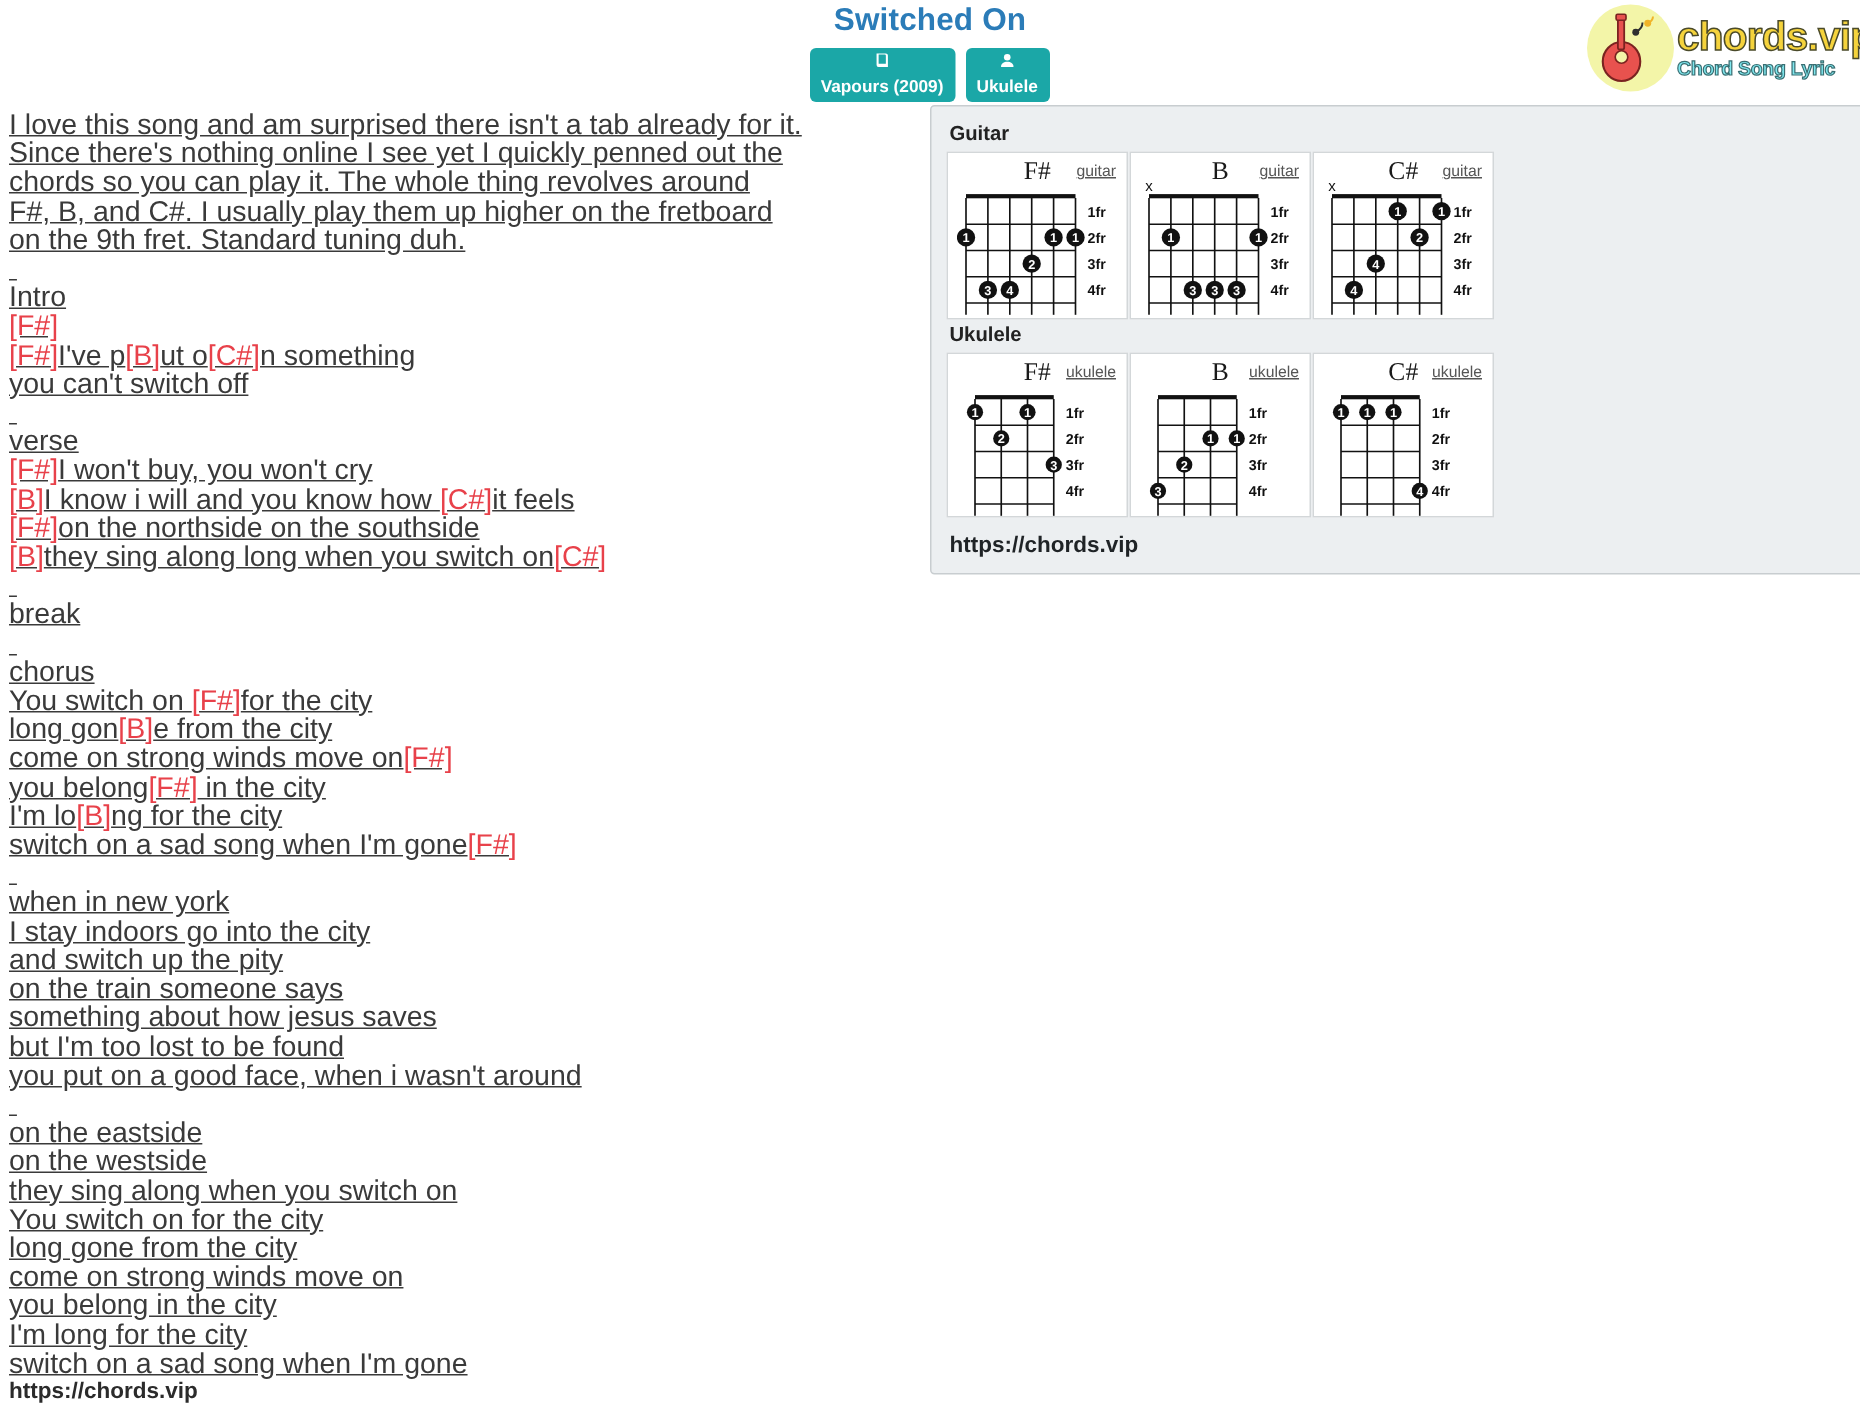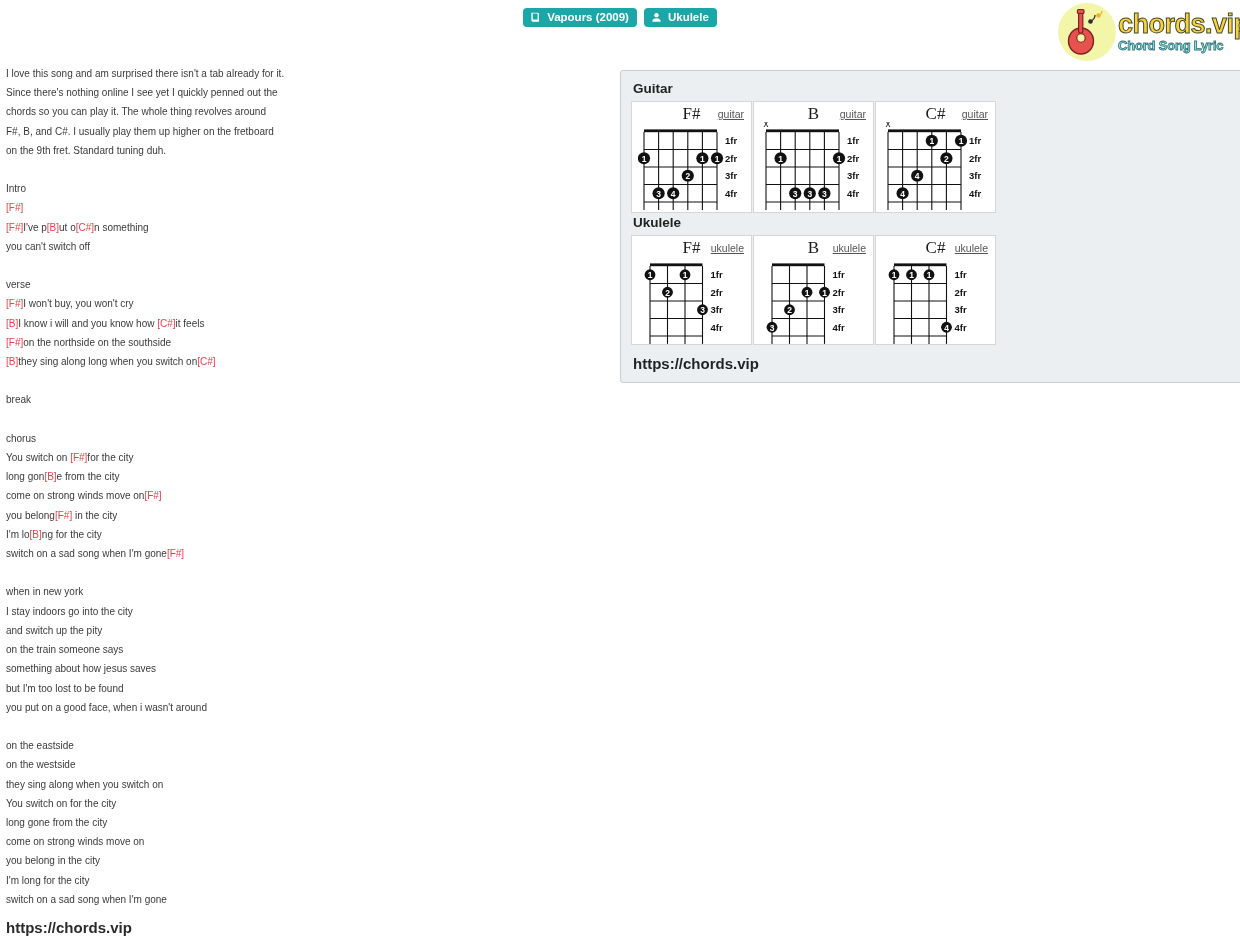--- a/index.html
+++ b/index.html
@@ -44,20 +44,21 @@
     align-items: center;
     gap: 6px;
     background: #1ba7a7;
     color: #ffffff;
     font-size: 11.5px;
     font-weight: bold;
     border-radius: 4px;
     padding: 3px 8px 4px 7px;
     line-height: 12px;
     white-space: nowrap;
+    flex-direction: column;
   }
   .badge svg { display: block; }
 
   #logo {
     position: absolute;
     right: 0;
     top: 2px;
     width: 182px;
     height: 60px;
     display: flex;
@@ -94,26 +95,27 @@
   
   #content {
     position: relative;
     width: 100%;
   }
 
   
   #lyrics {
     position: absolute;
     left: 6px;
-    top: 2px;
+    top: 12px;
     width: 600px;
-    font-size: 10px;
+    font-size: 19px;
     line-height: 19.2px;
     color: #3a3a3a;
     white-space: pre-wrap;
+    text-decoration: underline;
   }
   #lyrics .ln { min-height: 19.2px; }
   #lyrics .chord { color: #e8414a; }
   #footer-left {
     position: absolute;
     left: 6px;
     top: 857px;
     font-size: 15px;
     font-weight: bold;
     color: #2b2b2b;
@@ -171,20 +173,21 @@
     font-weight: bold;
     color: #1f2326;
     margin: 10px 0 0 2px;
   }
 </style>
 </head>
 <body>
 
 <div id="header">
   <div id="title-block">
+    <div id="song-title">Switched On</div>
     <div id="badges">
       <span class="badge">
         <svg width="11" height="11" viewBox="0 0 16 16">
           <path fill="#ffffff" d="M2 1h9a2 2 0 0 1 2 2v11H4a2 2 0 0 1-2-2V1zm2 1v9h7V3a1 1 0 0 0-1-1H4z"></path>
           <rect x="3" y="12" width="9" height="1.4" fill="#ffffff"></rect>
         </svg>
         <span>Vapours (2009)</span>
       </span>
       <span class="badge">
         <svg width="11" height="11" viewBox="0 0 16 16">

